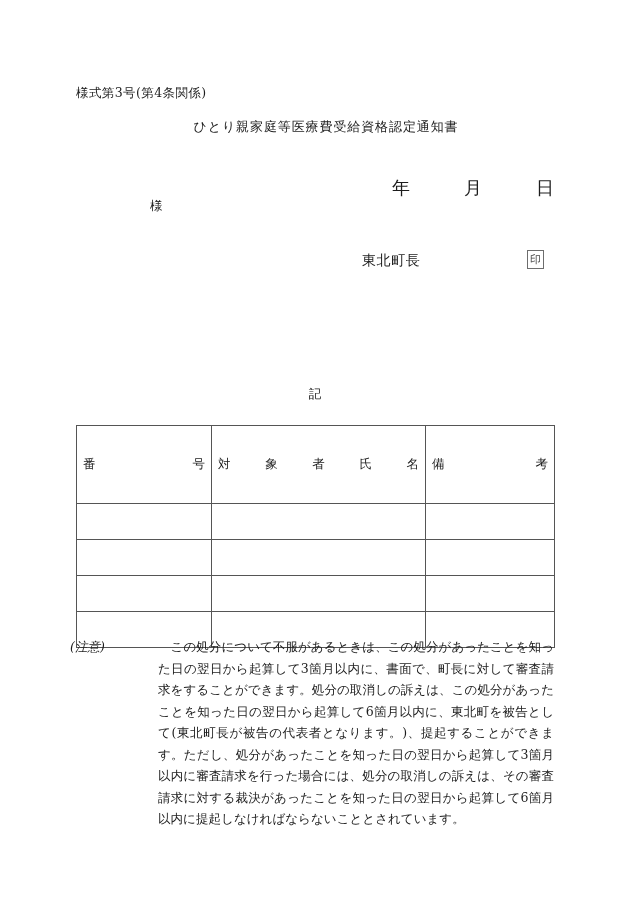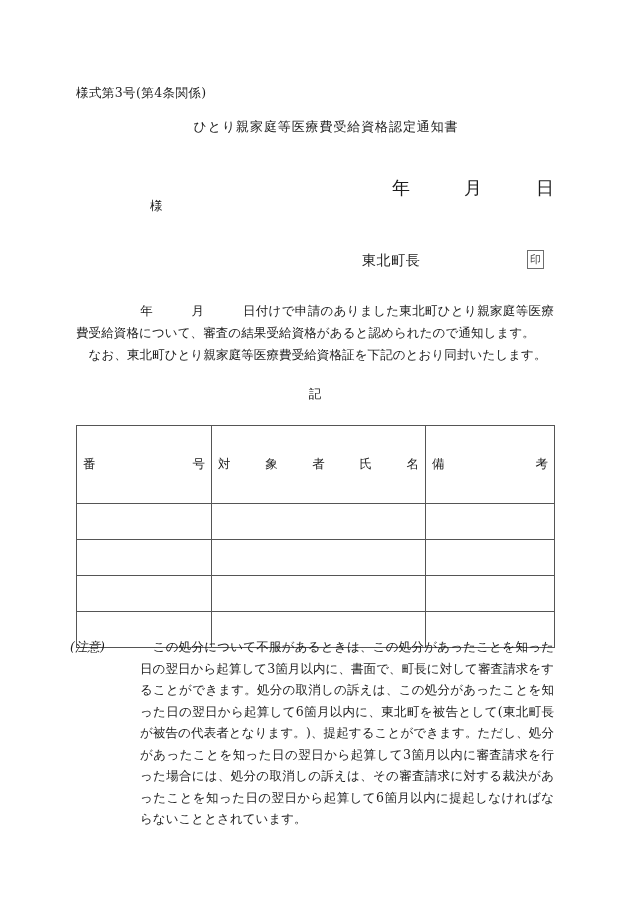--- a/index.html
+++ b/index.html
@@ -163,21 +163,21 @@
     font-size: 12.5px;
     line-height: 21.5px;
   }
   .notice-label {
     float: left;
     width: 70px;
     white-space: pre;
     font-style: italic;
   }
   .notice-body {
-    margin-left: 70px;
+    margin-left: 88px;
     text-align: justify;
     white-space: pre-wrap;
     letter-spacing: 0.05px;
   }
 </style>
 </head>
 <body>
 
 <div class="page">
 
@@ -185,24 +185,20 @@
 
   <div class="doc-title">ひとり親家庭等医療費受給資格認定通知書</div>
 
   <div class="date-line">年　　　月　　　日</div>
 
   <div class="addressee">様</div>
 
   <div class="issuer">東北町長</div>
   <div class="seal-box">印</div>
 
-  <div class="body-block">
-    <p>　　　　　年　　　月　　　日付けで申請のありました東北町ひとり親家庭等医療費受給資格について、審査の結果受給資格があると認められたので通知します。</p>
-    <p>　なお、東北町ひとり親家庭等医療費受給資格証を下記のとおり同封いたします。</p>
-  </div>
 
   <div class="ki-mark">記</div>
 
   <table class="tbl">
     <colgroup>
       <col class="col-a">
         <col class="col-b">
         <col class="col-c">
     </colgroup>
     <tbody>

